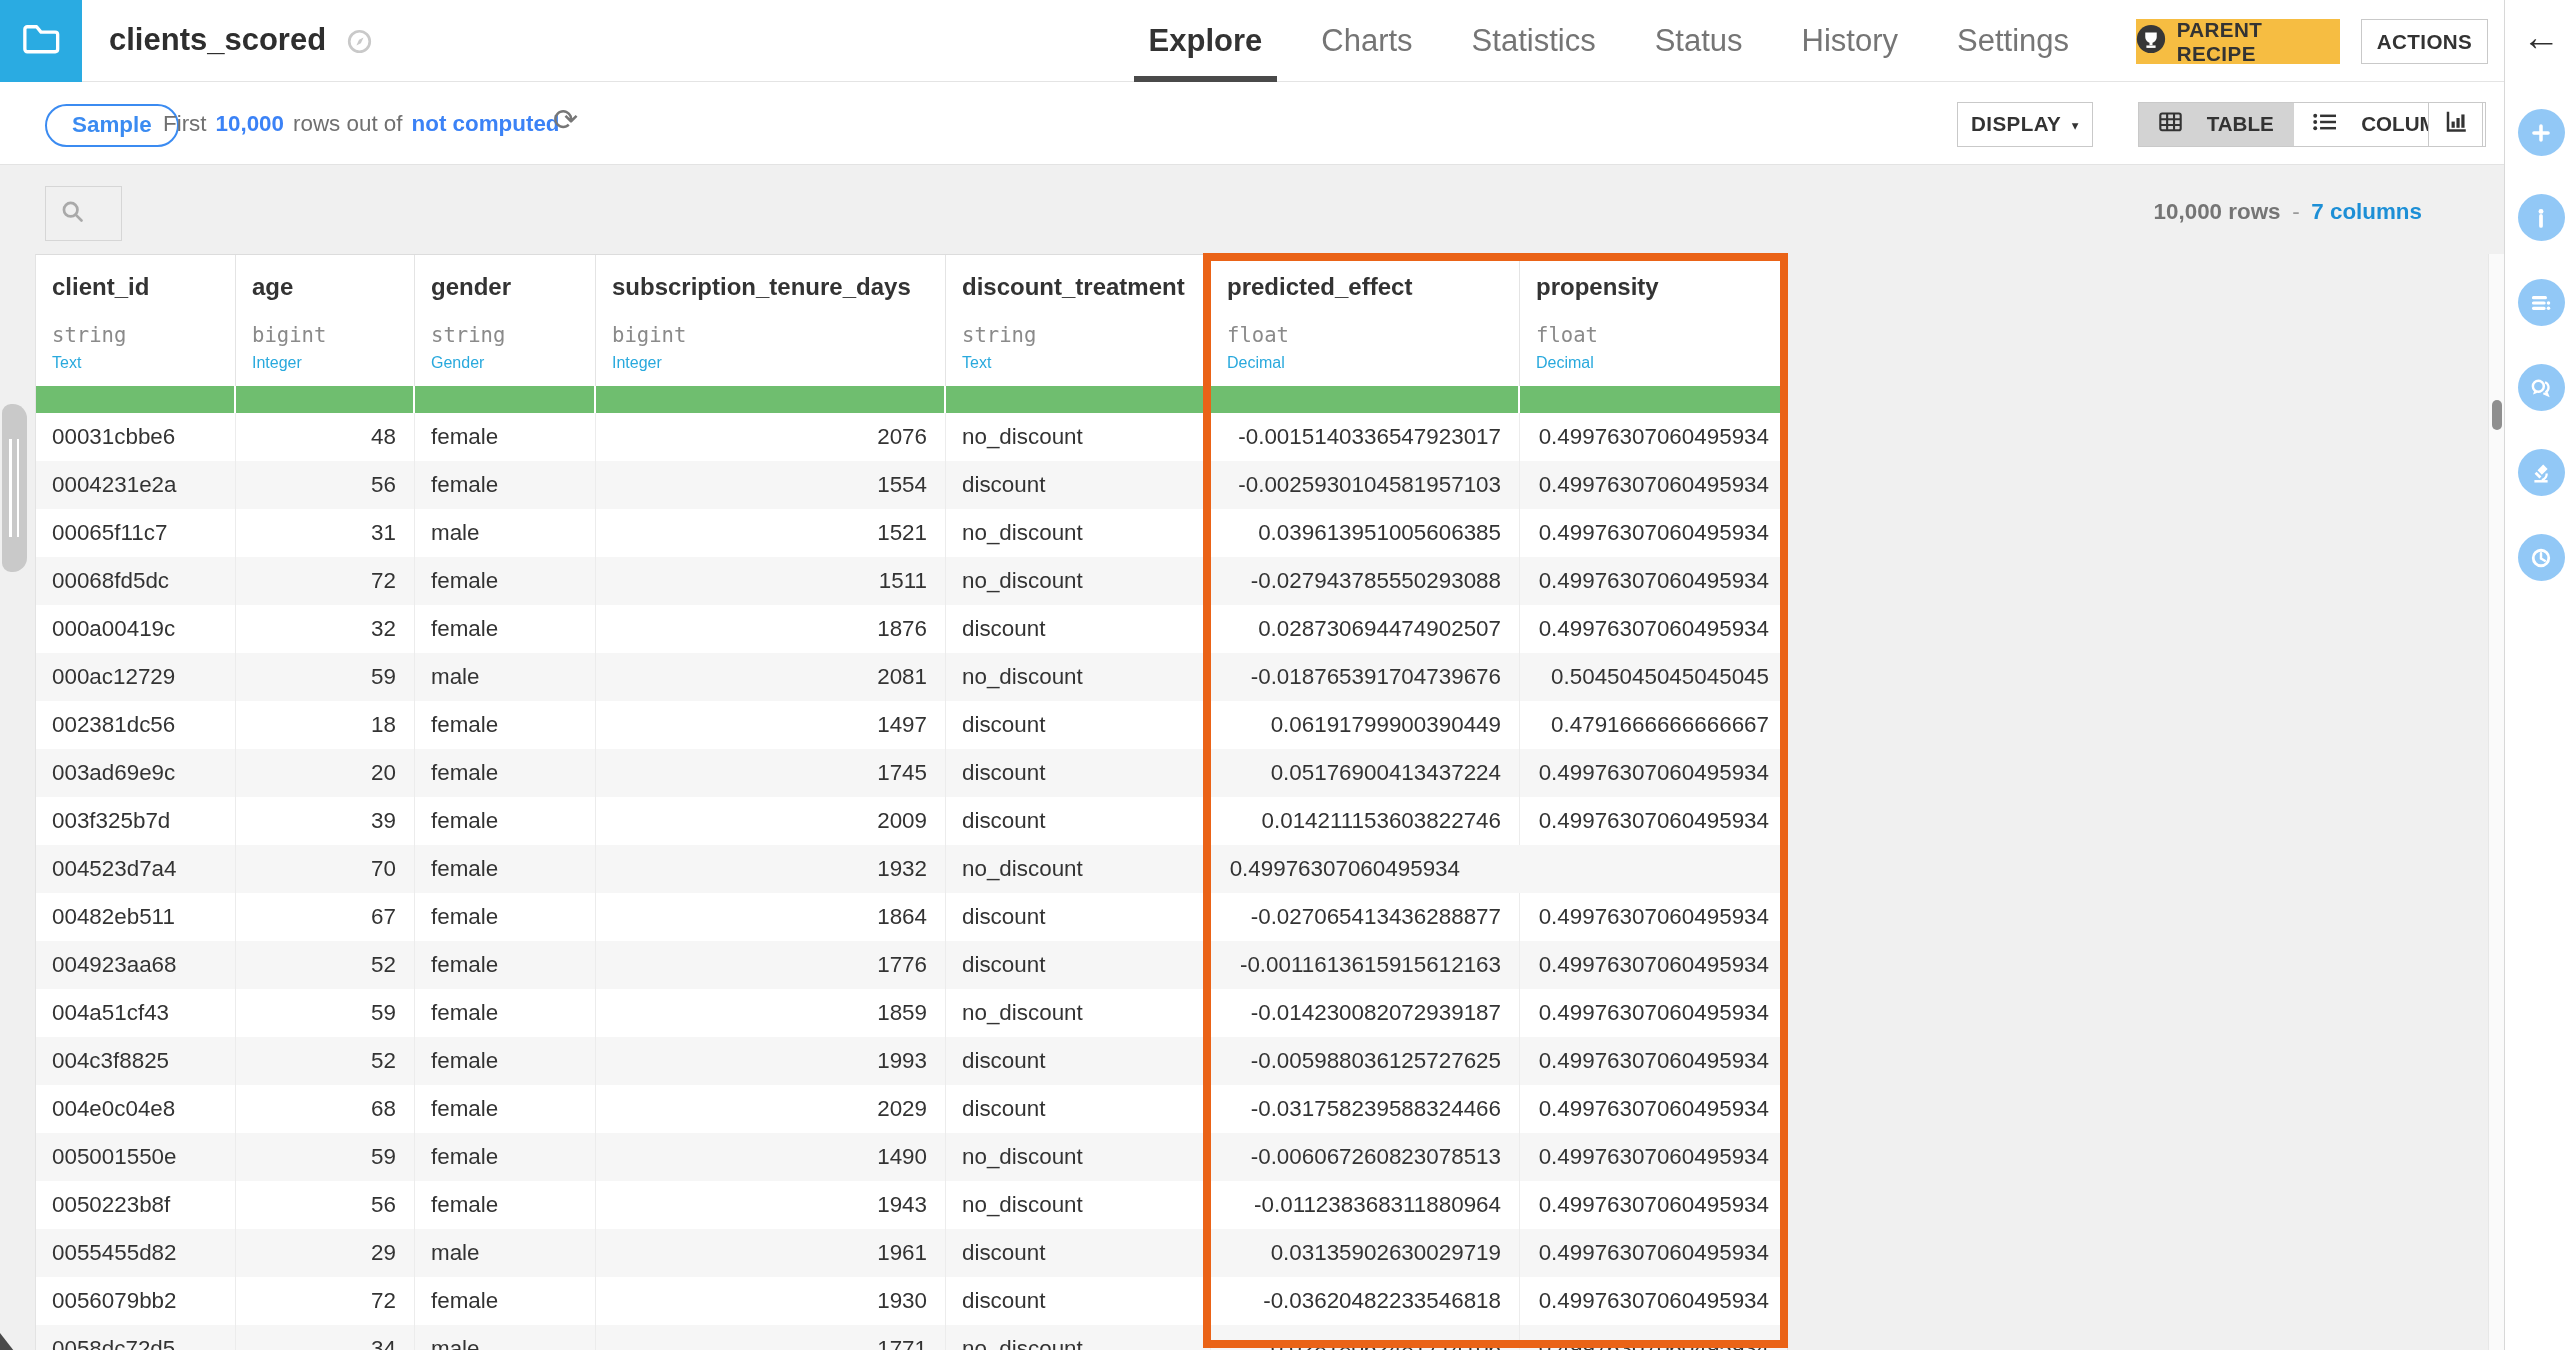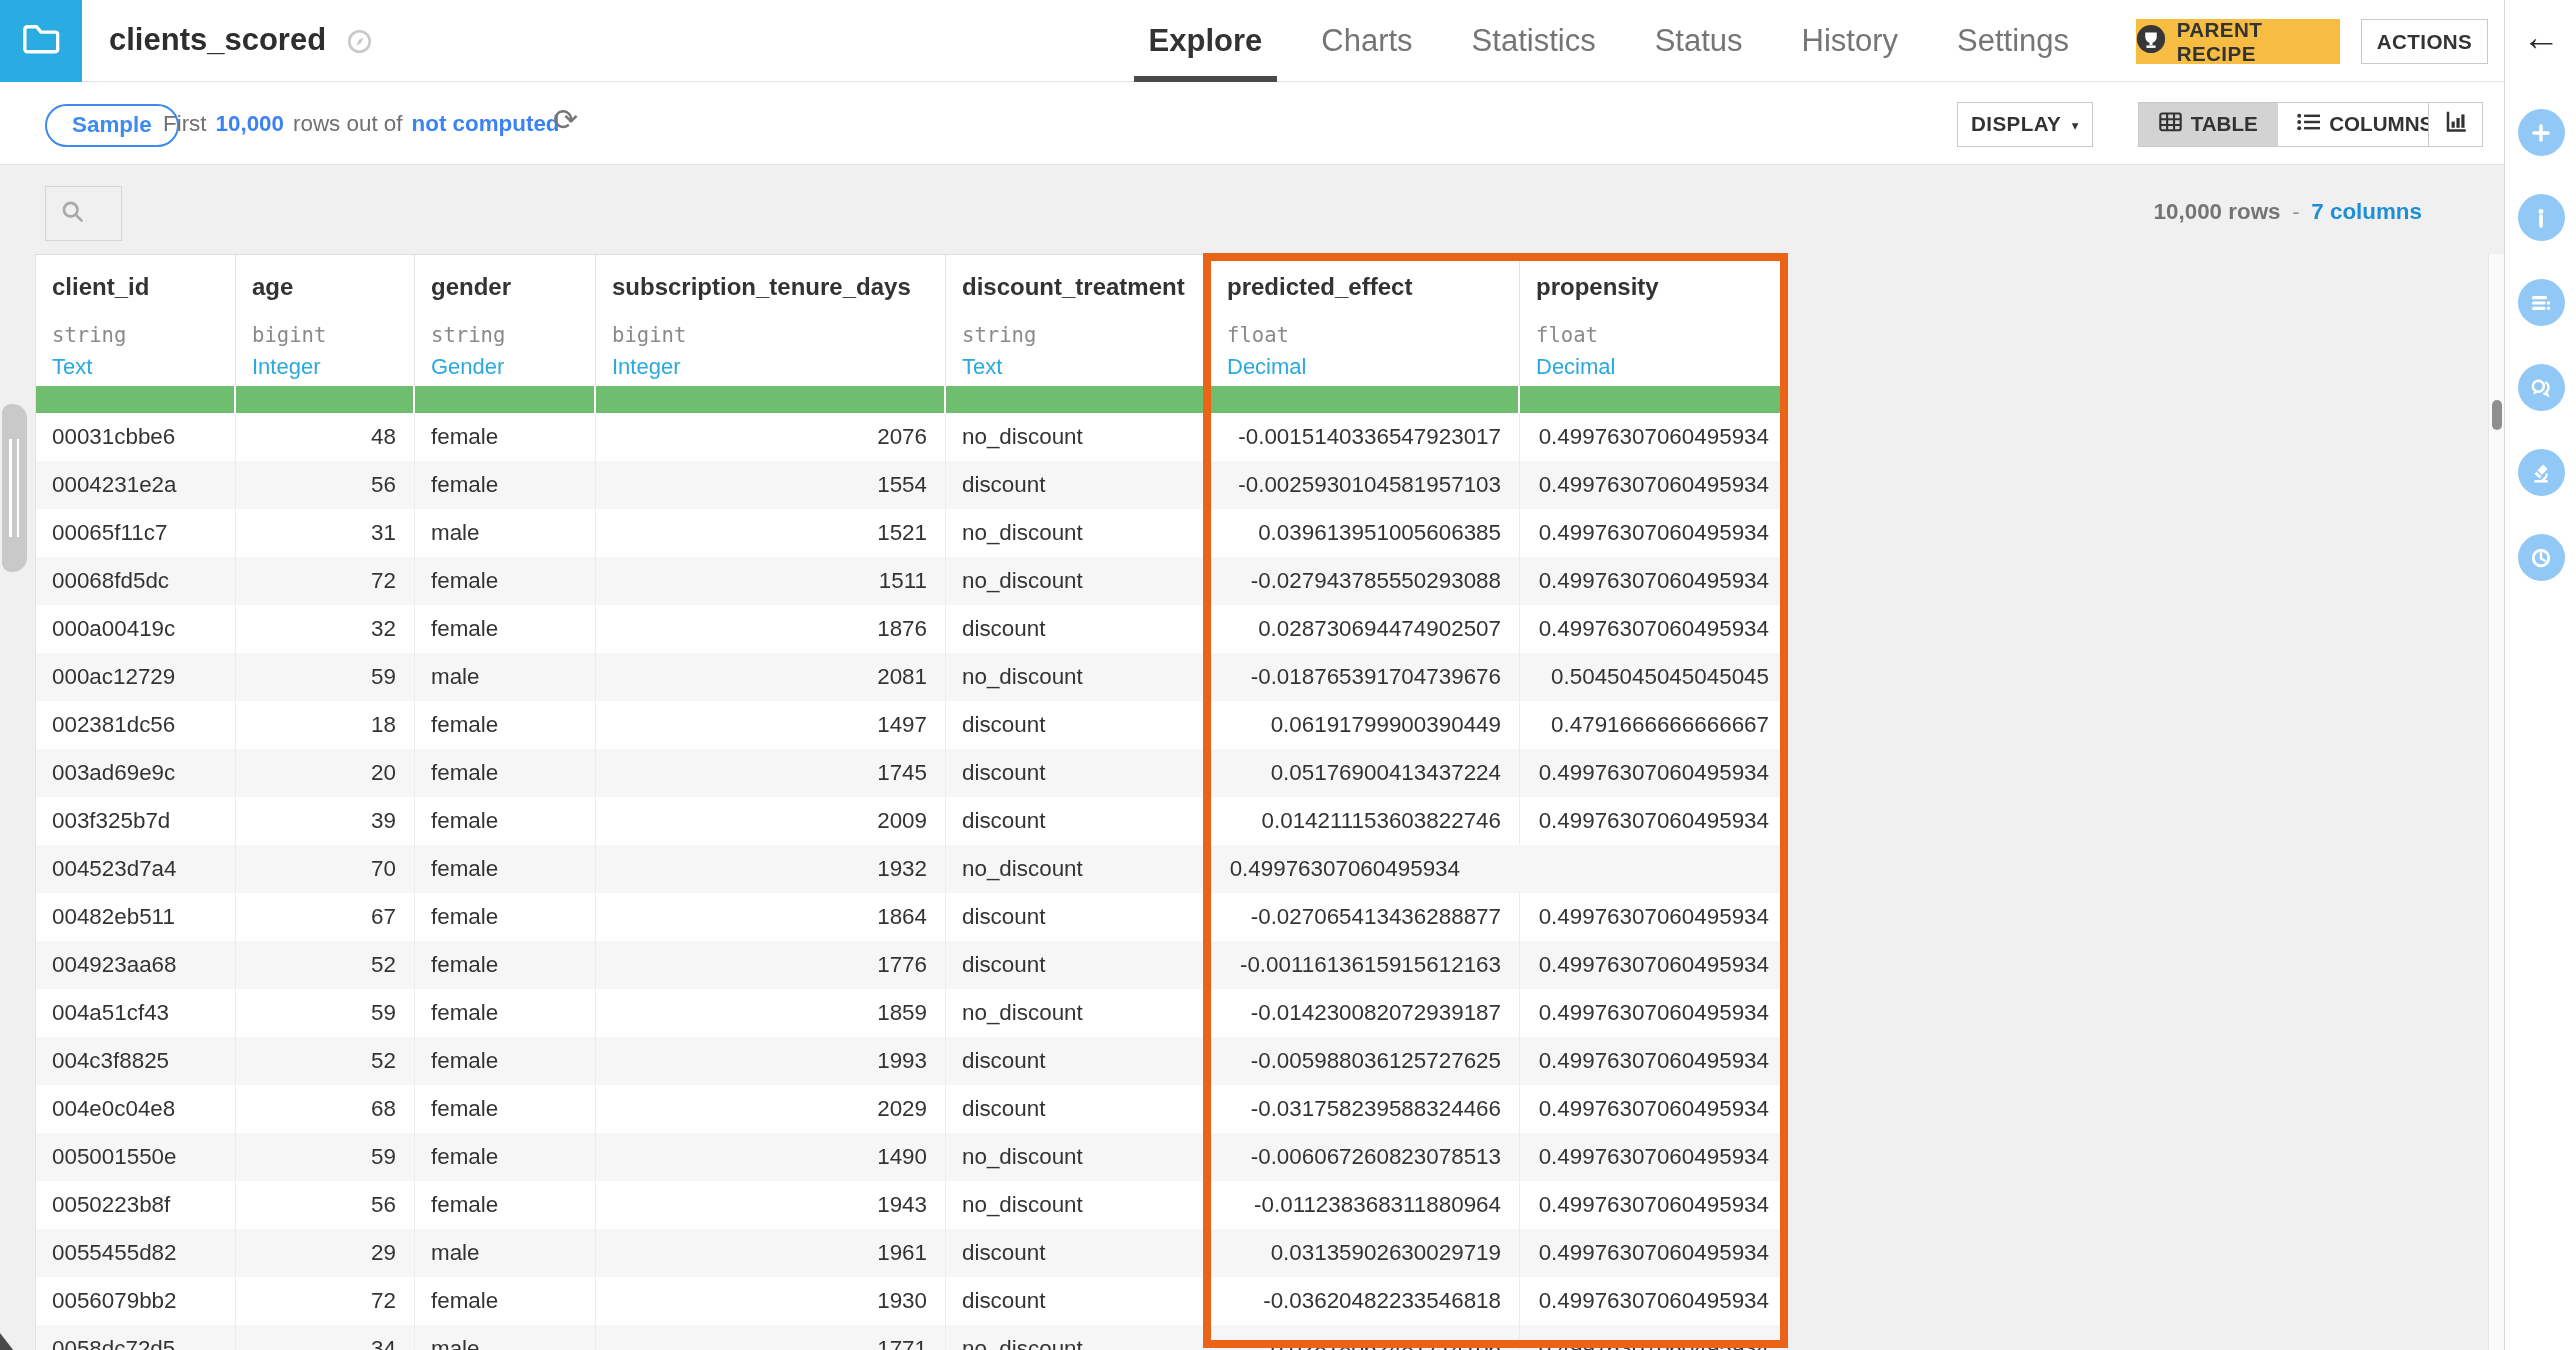--- a/index.html
+++ b/index.html
@@ -29,40 +29,40 @@
   .sample-pill { position:absolute; left:45px; top:21.5px; height:43px; padding:0 25px;
     border:2.7px solid var(--sample-blue); border-radius:23px; color:var(--sample-blue);
     font-weight:bold; font-size:22.4px; display:flex; align-items:center; cursor:pointer; }
   .sample-text { position:absolute; left:163px; top:0; height:83px; display:flex; align-items:center; gap:9px;
     font-size:22.4px; color:#707070; }
   .sample-text b { color:#3b82f6; }
   .refresh { position:absolute; left:553px; top:19.7px; font-size:30px; color:#767676; cursor:pointer; }
   .display-btn { position:absolute; left:1957px; top:19.7px; width:136px; height:45px; background:#fff; border:1.8px solid #c9c9c9; }
   .caret { font-size:13.4px; margin-top:2.7px; }
   .seg { position:absolute; left:2138px; top:19.7px; height:45px; display:flex; border:1.8px solid #c9c9c9; }
-  .seg-item { height:100%; display:flex; align-items:center; justify-content:center; gap:9px;
+  .seg-item { height:100%; display:flex; align-items:center; justify-content:center; gap:25px;
     font-weight:bold; font-size:20.6px; padding:0 19.7px; cursor:pointer; background:#fff; }
   .seg-item.active { background:#d3d3d3; }
   .chart-btn { position:absolute; left:2428px; top:19.7px; width:55px; height:45px; background:#fff; border:1.8px solid #c9c9c9; }
   
   .content { position:absolute; left:0; top:165px; width:2504px; height:1185px; background:#f0f0f0; }
   .search-box { position:absolute; left:45px; top:20.6px; width:77px; height:55px;
     border:1.8px solid #d6d6d6; display:flex; align-items:center; padding-left:12.5px; cursor:text; }
   .count-line { position:absolute; right:82px; top:34px; font-size:22.4px; font-weight:bold; color:#757575; }
   .count-line .cols { color:var(--link-blue); cursor:pointer; }
   .count-line .sep { font-weight:normal; color:#9a9a9a; padding:0 5.4px; }
   
   .data-table { position:absolute; left:35px; top:89px; background:#fff;
     border-top:1.8px solid #dcdcdc; border-left:1.8px solid #e3e3e3; border-right:1.8px solid #e3e3e3; }
   .thead { display:flex; }
   .hcell { height:131px; padding:18px 0 0 16px; border-right:1.8px solid #e4e4e4; background:#fff; }
   .hcell:last-child { border-right:none; }
   .cname { font-size:24px; font-weight:bold; color:#333; }
   .ctype { font-family:"DejaVu Sans Mono",monospace; font-size:20.6px; color:#8a8a8a; margin-top:21.5px; }
-  .cmeaning { font-size:22px; color:var(--meaning-blue); margin-top:7.2px; cursor:pointer; }
+  .cmeaning { font-size:16px; color:var(--meaning-blue); margin-top:7.2px; cursor:pointer; }
   .qbar { display:flex; height:27px; }
   .qcell { height:27px; background:var(--quality-green); border-right:2.7px solid #fff; cursor:pointer; }
   .qcell:last-child { border-right:none; }
   .trow { display:flex; height:48px; background:#fff; }
   .trow.alt { background:#f6f6f6; }
   .tcell { height:48px; line-height:48px; font-size:22.4px; color:#333; border-right:1.8px solid #ececec;
     padding:0 18px 0 16px; white-space:nowrap; overflow:hidden; }
   .tcell:last-child { border-right:none; }
   
   .highlight-box { position:absolute; left:1203px; top:88px; width:585px; height:1095px;

